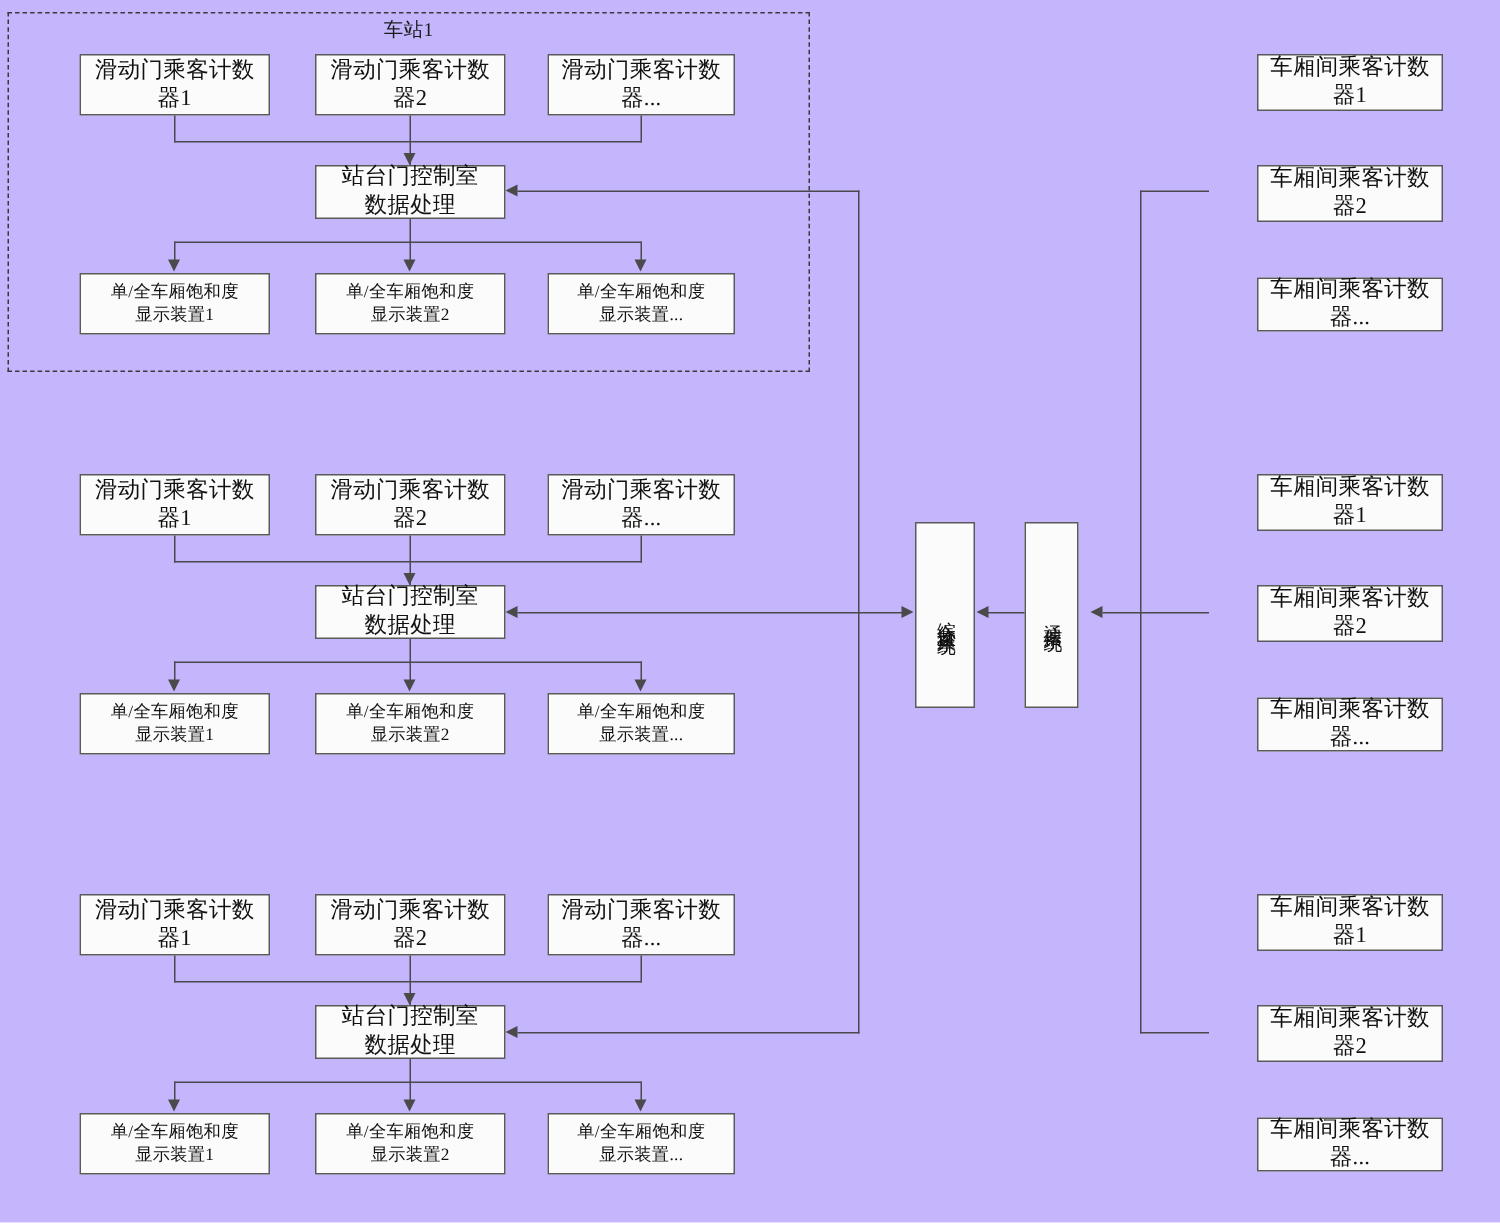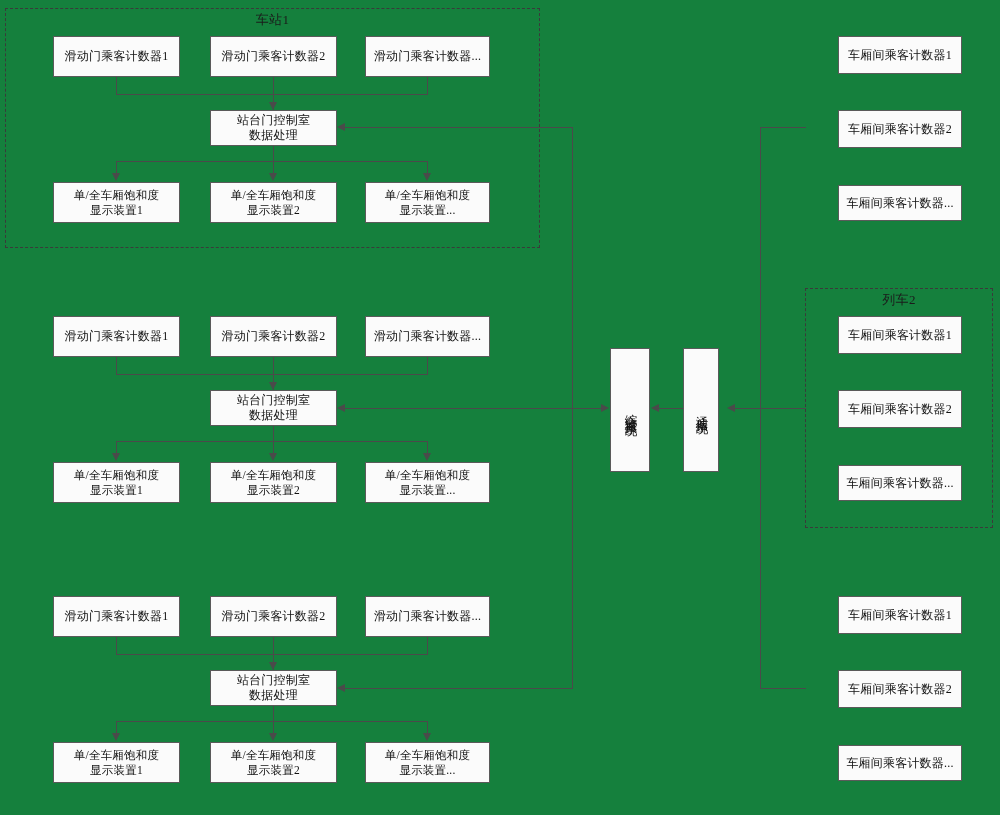--- a/index.html
+++ b/index.html
@@ -4,21 +4,21 @@
 <style>
   html,body{margin:0;padding:0;background:#ffffff;}
   body{
     font-family:"Liberation Serif","DejaVu Serif",serif;
     -webkit-font-smoothing:antialiased;
   }
   #canvas{
     position:relative;
     width:1000px;
     height:815px;
-    background:#15803d;
+    background:#c4b5fd;
     overflow:hidden;
   }
 
   
   .group{
     position:absolute;
     border:1.6px dashed #3a3a3a;
     box-sizing:border-box;
     background:transparent;
   }
@@ -44,21 +44,21 @@
     align-items:center;
     justify-content:center;
     text-align:center;
     font-size:12.5px;
     color:#111111;
     line-height:1.25;
     letter-spacing:0.2px;
     padding:1px 2px;
     white-space:pre-line;
   }
-  .node.small{font-size:12px;}
+  .node.small{font-size:15px;}
   .node.tiny{font-size:11.5px;}
 
   
   .node.vert{
     writing-mode:vertical-rl;
     text-orientation:upright;
     letter-spacing:2px;
     font-size:12.5px;
     line-height:1.1;
     padding:3px 0;
@@ -216,23 +216,20 @@
   <div class="arrow arrow-left" style="left:727px;top:404px;"></div>
   <div class="ln vl" style="left:760px;top:127px;height:562px;"></div>
   <div class="ln hl" style="left:760px;top:127px;width:46px;"></div>
   <div class="ln hl" style="left:760px;top:408px;width:46px;"></div>
   <div class="ln hl" style="left:760px;top:688px;width:46px;"></div>
 
   <div class="node small" style="left:838px;top:36px;width:124px;height:38px;">车厢间乘客计数器1</div>
   <div class="node small" style="left:838px;top:110px;width:124px;height:38px;">车厢间乘客计数器2</div>
   <div class="node small" style="left:838px;top:185px;width:124px;height:36px;">车厢间乘客计数器...</div>
 
-  <div class="group" style="left:805px;top:288px;width:188px;height:240px;">
-    <div class="group-title">列车2</div>
-  </div>
   <div class="node small" style="left:838px;top:316px;width:124px;height:38px;">车厢间乘客计数器1</div>
   <div class="node small" style="left:838px;top:390px;width:124px;height:38px;">车厢间乘客计数器2</div>
   <div class="node small" style="left:838px;top:465px;width:124px;height:36px;">车厢间乘客计数器...</div>
 
   <div class="node small" style="left:838px;top:596px;width:124px;height:38px;">车厢间乘客计数器1</div>
   <div class="node small" style="left:838px;top:670px;width:124px;height:38px;">车厢间乘客计数器2</div>
   <div class="node small" style="left:838px;top:745px;width:124px;height:36px;">车厢间乘客计数器...</div>
 
 </div>
 

